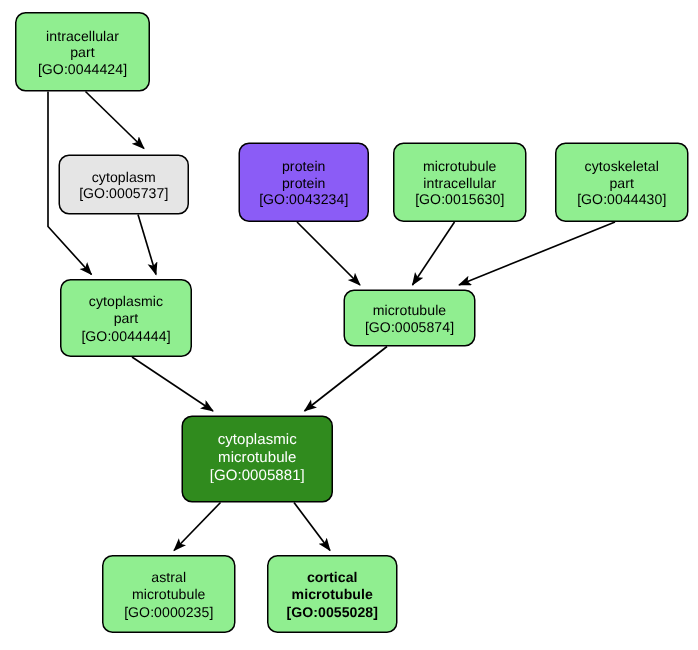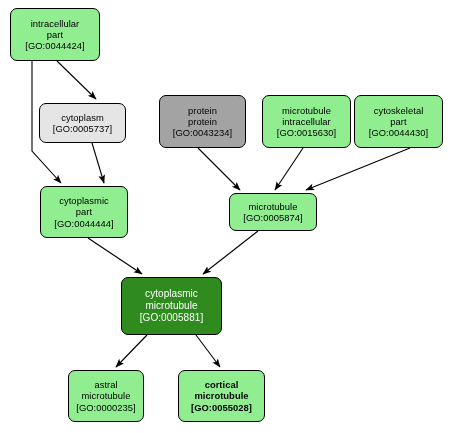--- a/index.html
+++ b/index.html
@@ -77,50 +77,50 @@
   <div id="nodes-group">
       <div class="node" style="left: 10px; top: 8px; width: 90px; height: 53px; background: rgb(144, 238, 144); color: rgb(0, 0, 0); border-color: rgb(0, 0, 0);">
         <span class="nline">intracellular</span>
         <span class="nline">part</span>
         <span class="nline">[GO:0044424]</span>
       </div>
       <div class="node" style="left: 39px; top: 103px; width: 87px; height: 40px; background: #e5e5e5; color: rgb(0, 0, 0); border-color: rgb(0, 0, 0);">
         <span class="nline">cytoplasm</span>
         <span class="nline">[GO:0005737]</span>
       </div>
-      <div class="node" style="left: 159px; top: 95px; width: 87px; height: 53px; background: #a3a3a3; color: rgb(0, 0, 0); border-color: rgb(0, 0, 0);">
+      <div class="node" style="left: 159px; top: 95px; width: 87px; height: 53px; background: #8b5cf6; color: rgb(0, 0, 0); border-color: rgb(0, 0, 0);">
         <span class="nline">protein</span>
         <span class="nline">protein</span>
         <span class="nline">[GO:0043234]</span>
       </div>
       <div class="node" style="left: 262px; top: 95px; width: 89px; height: 53px; background: rgb(144, 238, 144); color: rgb(0, 0, 0); border-color: rgb(0, 0, 0);">
         <span class="nline">microtubule</span>
         <span class="nline">intracellular</span>
         <span class="nline">[GO:0015630]</span>
       </div>
-      <div class="node" style="left: 354px; top: 95px; width: 89px; height: 53px; background: rgb(144, 238, 144); color: rgb(0, 0, 0); border-color: rgb(0, 0, 0);">
+      <div class="node" style="left: 370px; top: 95px; width: 89px; height: 53px; background: rgb(144, 238, 144); color: rgb(0, 0, 0); border-color: rgb(0, 0, 0);">
         <span class="nline">cytoskeletal</span>
         <span class="nline">part</span>
         <span class="nline">[GO:0044430]</span>
       </div>
       <div class="node" style="left: 40px; top: 186px; width: 88px; height: 52px; background: rgb(144, 238, 144); color: rgb(0, 0, 0); border-color: rgb(0, 0, 0);">
         <span class="nline">cytoplasmic</span>
         <span class="nline">part</span>
         <span class="nline">[GO:0044444]</span>
       </div>
       <div class="node" style="left: 229px; top: 193px; width: 88px; height: 38px; background: rgb(144, 238, 144); color: rgb(0, 0, 0); border-color: rgb(0, 0, 0);">
         <span class="nline">microtubule</span>
         <span class="nline">[GO:0005874]</span>
       </div>
       <div class="node selected" style="left: 121px; top: 277px; width: 101px; height: 58px; background: rgb(48, 139, 30); color: rgb(255, 255, 255); border-color: rgb(0, 0, 0);">
         <span class="nline">cytoplasmic</span>
         <span class="nline">microtubule</span>
         <span class="nline">[GO:0005881]</span>
       </div>
-      <div class="node" style="left: 68px; top: 370px; width: 76px; height: 52px; background: rgb(144, 238, 144); color: rgb(0, 0, 0); border-color: rgb(0, 0, 0); text-align: center;">
+      <div class="node" style="left: 68px; top: 370px; width: 89px; height: 52px; background: rgb(144, 238, 144); color: rgb(0, 0, 0); border-color: rgb(0, 0, 0); text-align: center;">
         <span class="nline">astral</span>
         <span class="nline">microtubule</span>
         <span class="nline">[GO:0000235]</span>
       </div>
       <div class="node" style="left: 178px; top: 370px; width: 87px; height: 52px; background: rgb(144, 238, 144); color: rgb(0, 0, 0); border-color: rgb(0, 0, 0); font-weight: bold;">
         <span class="nline">cortical</span>
         <span class="nline">microtubule</span>
         <span class="nline">[GO:0055028]</span>
       </div>
     </div>

